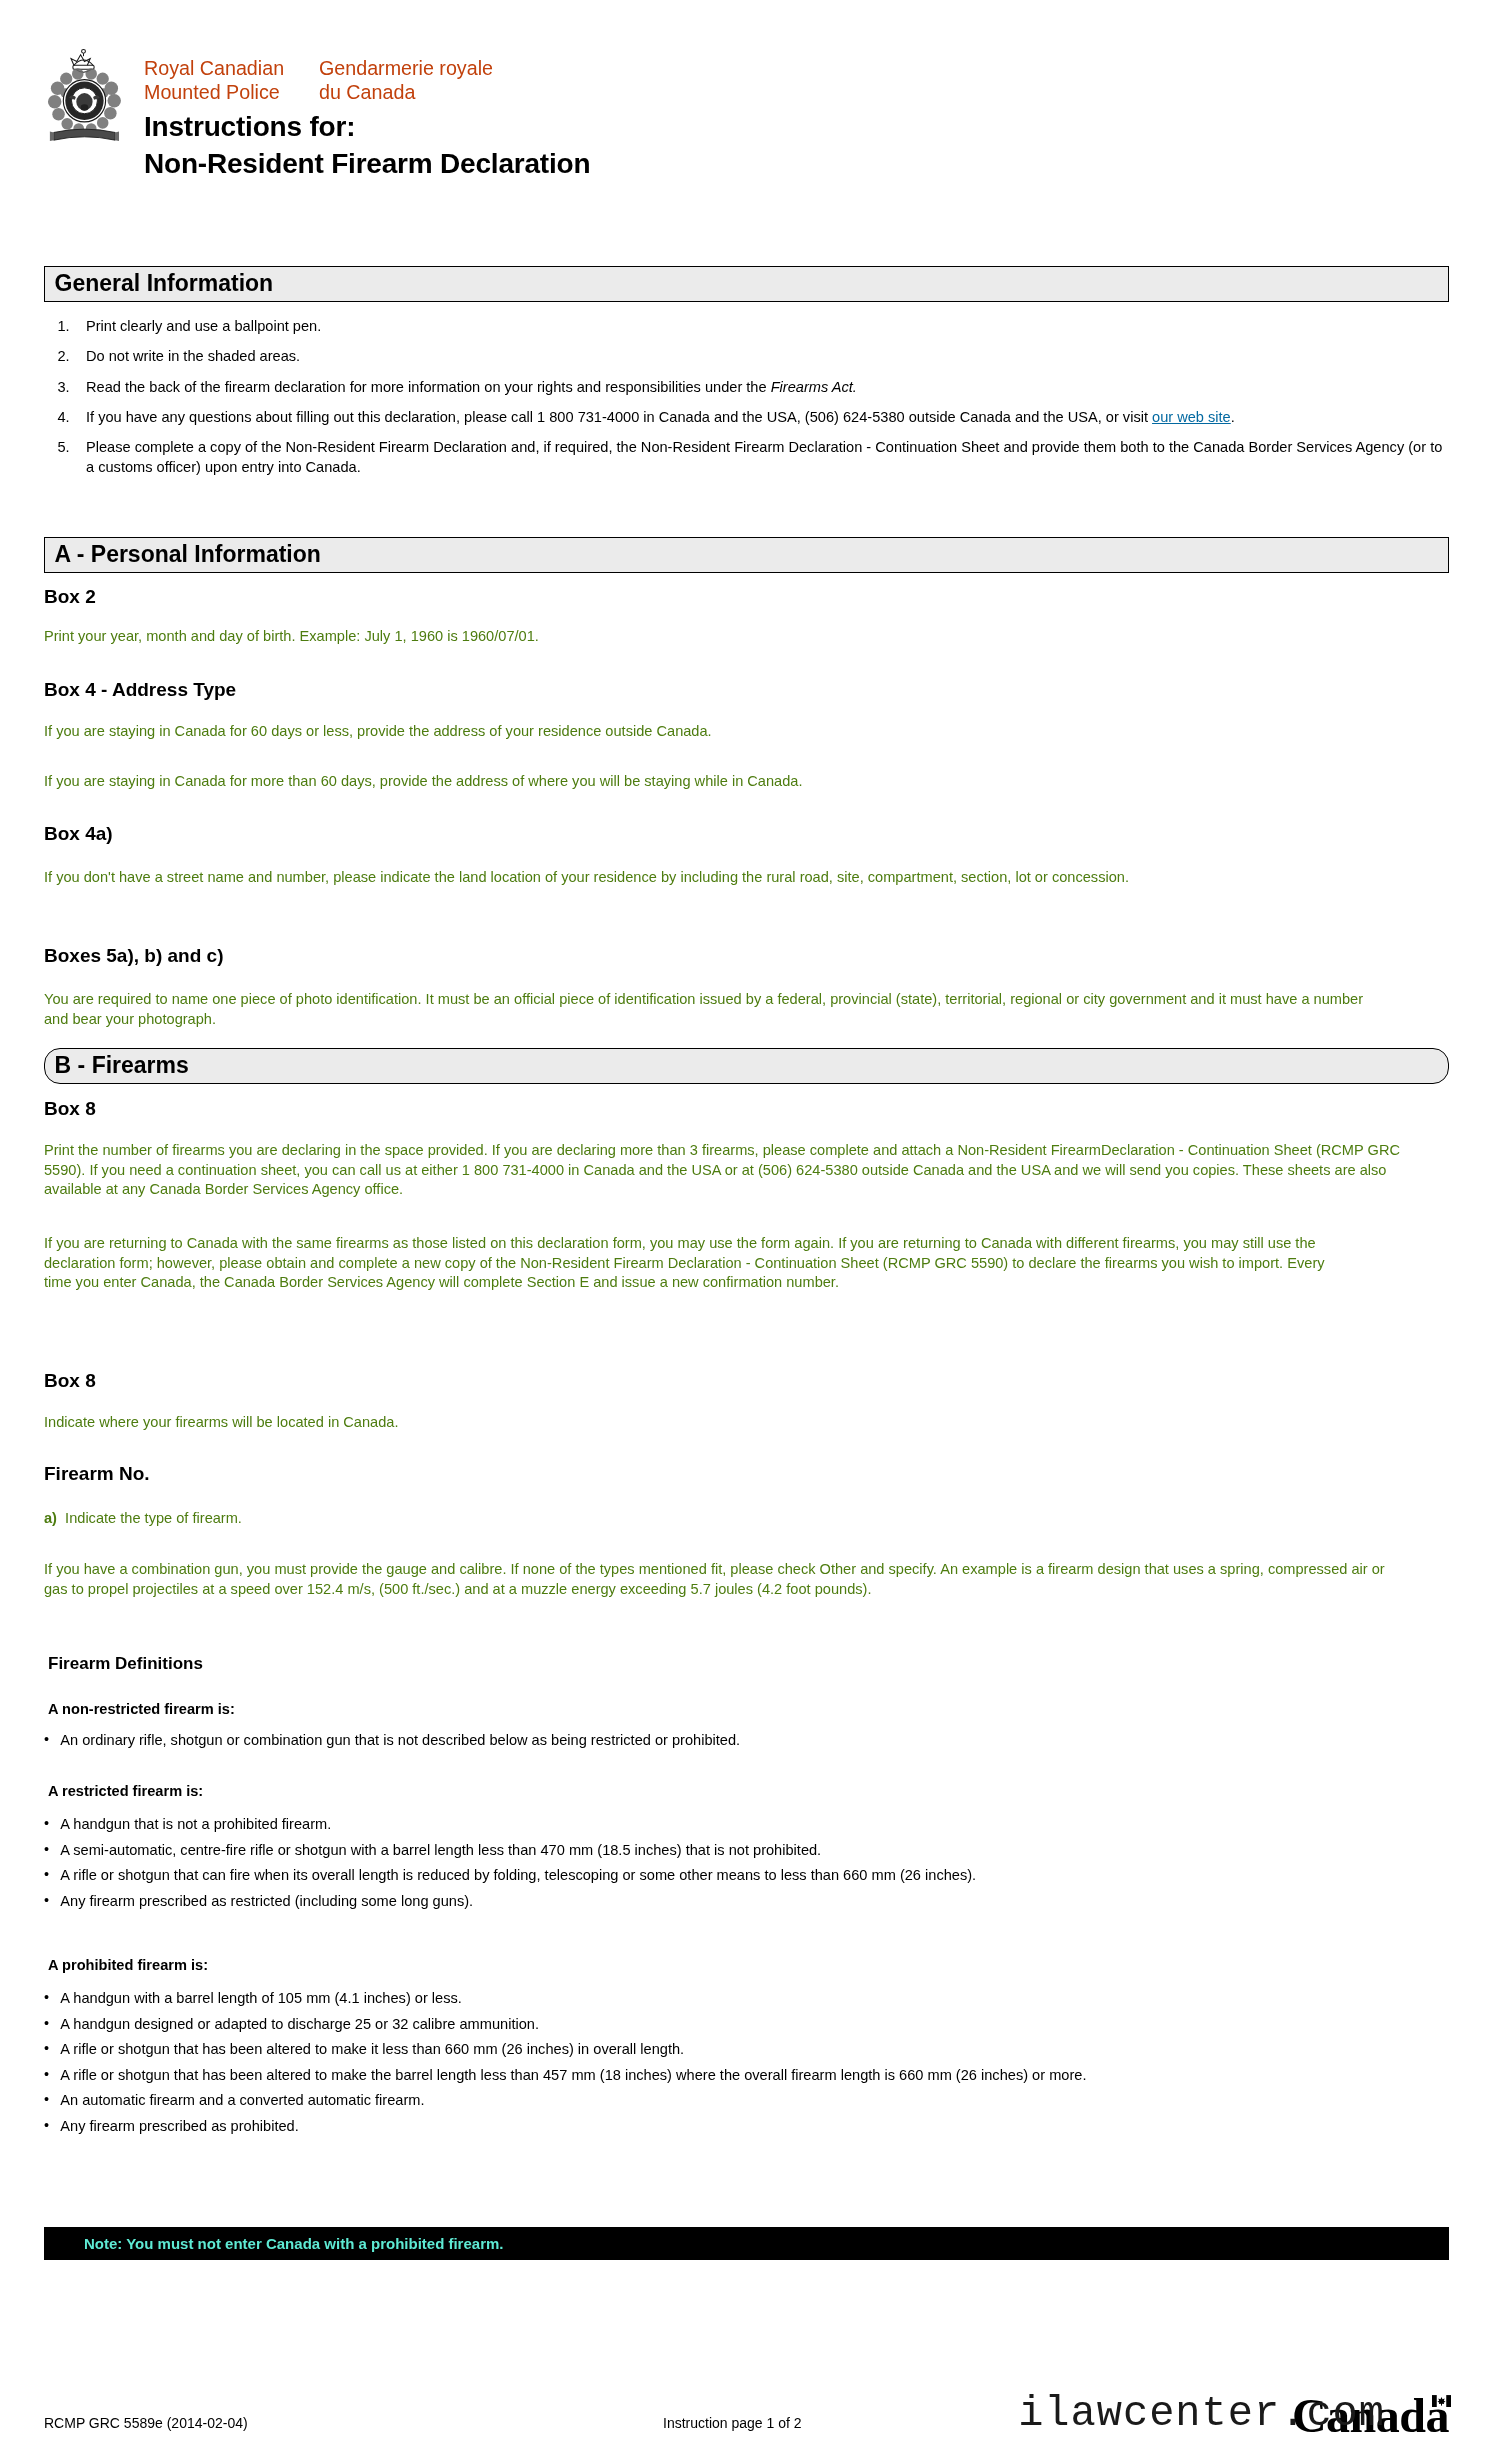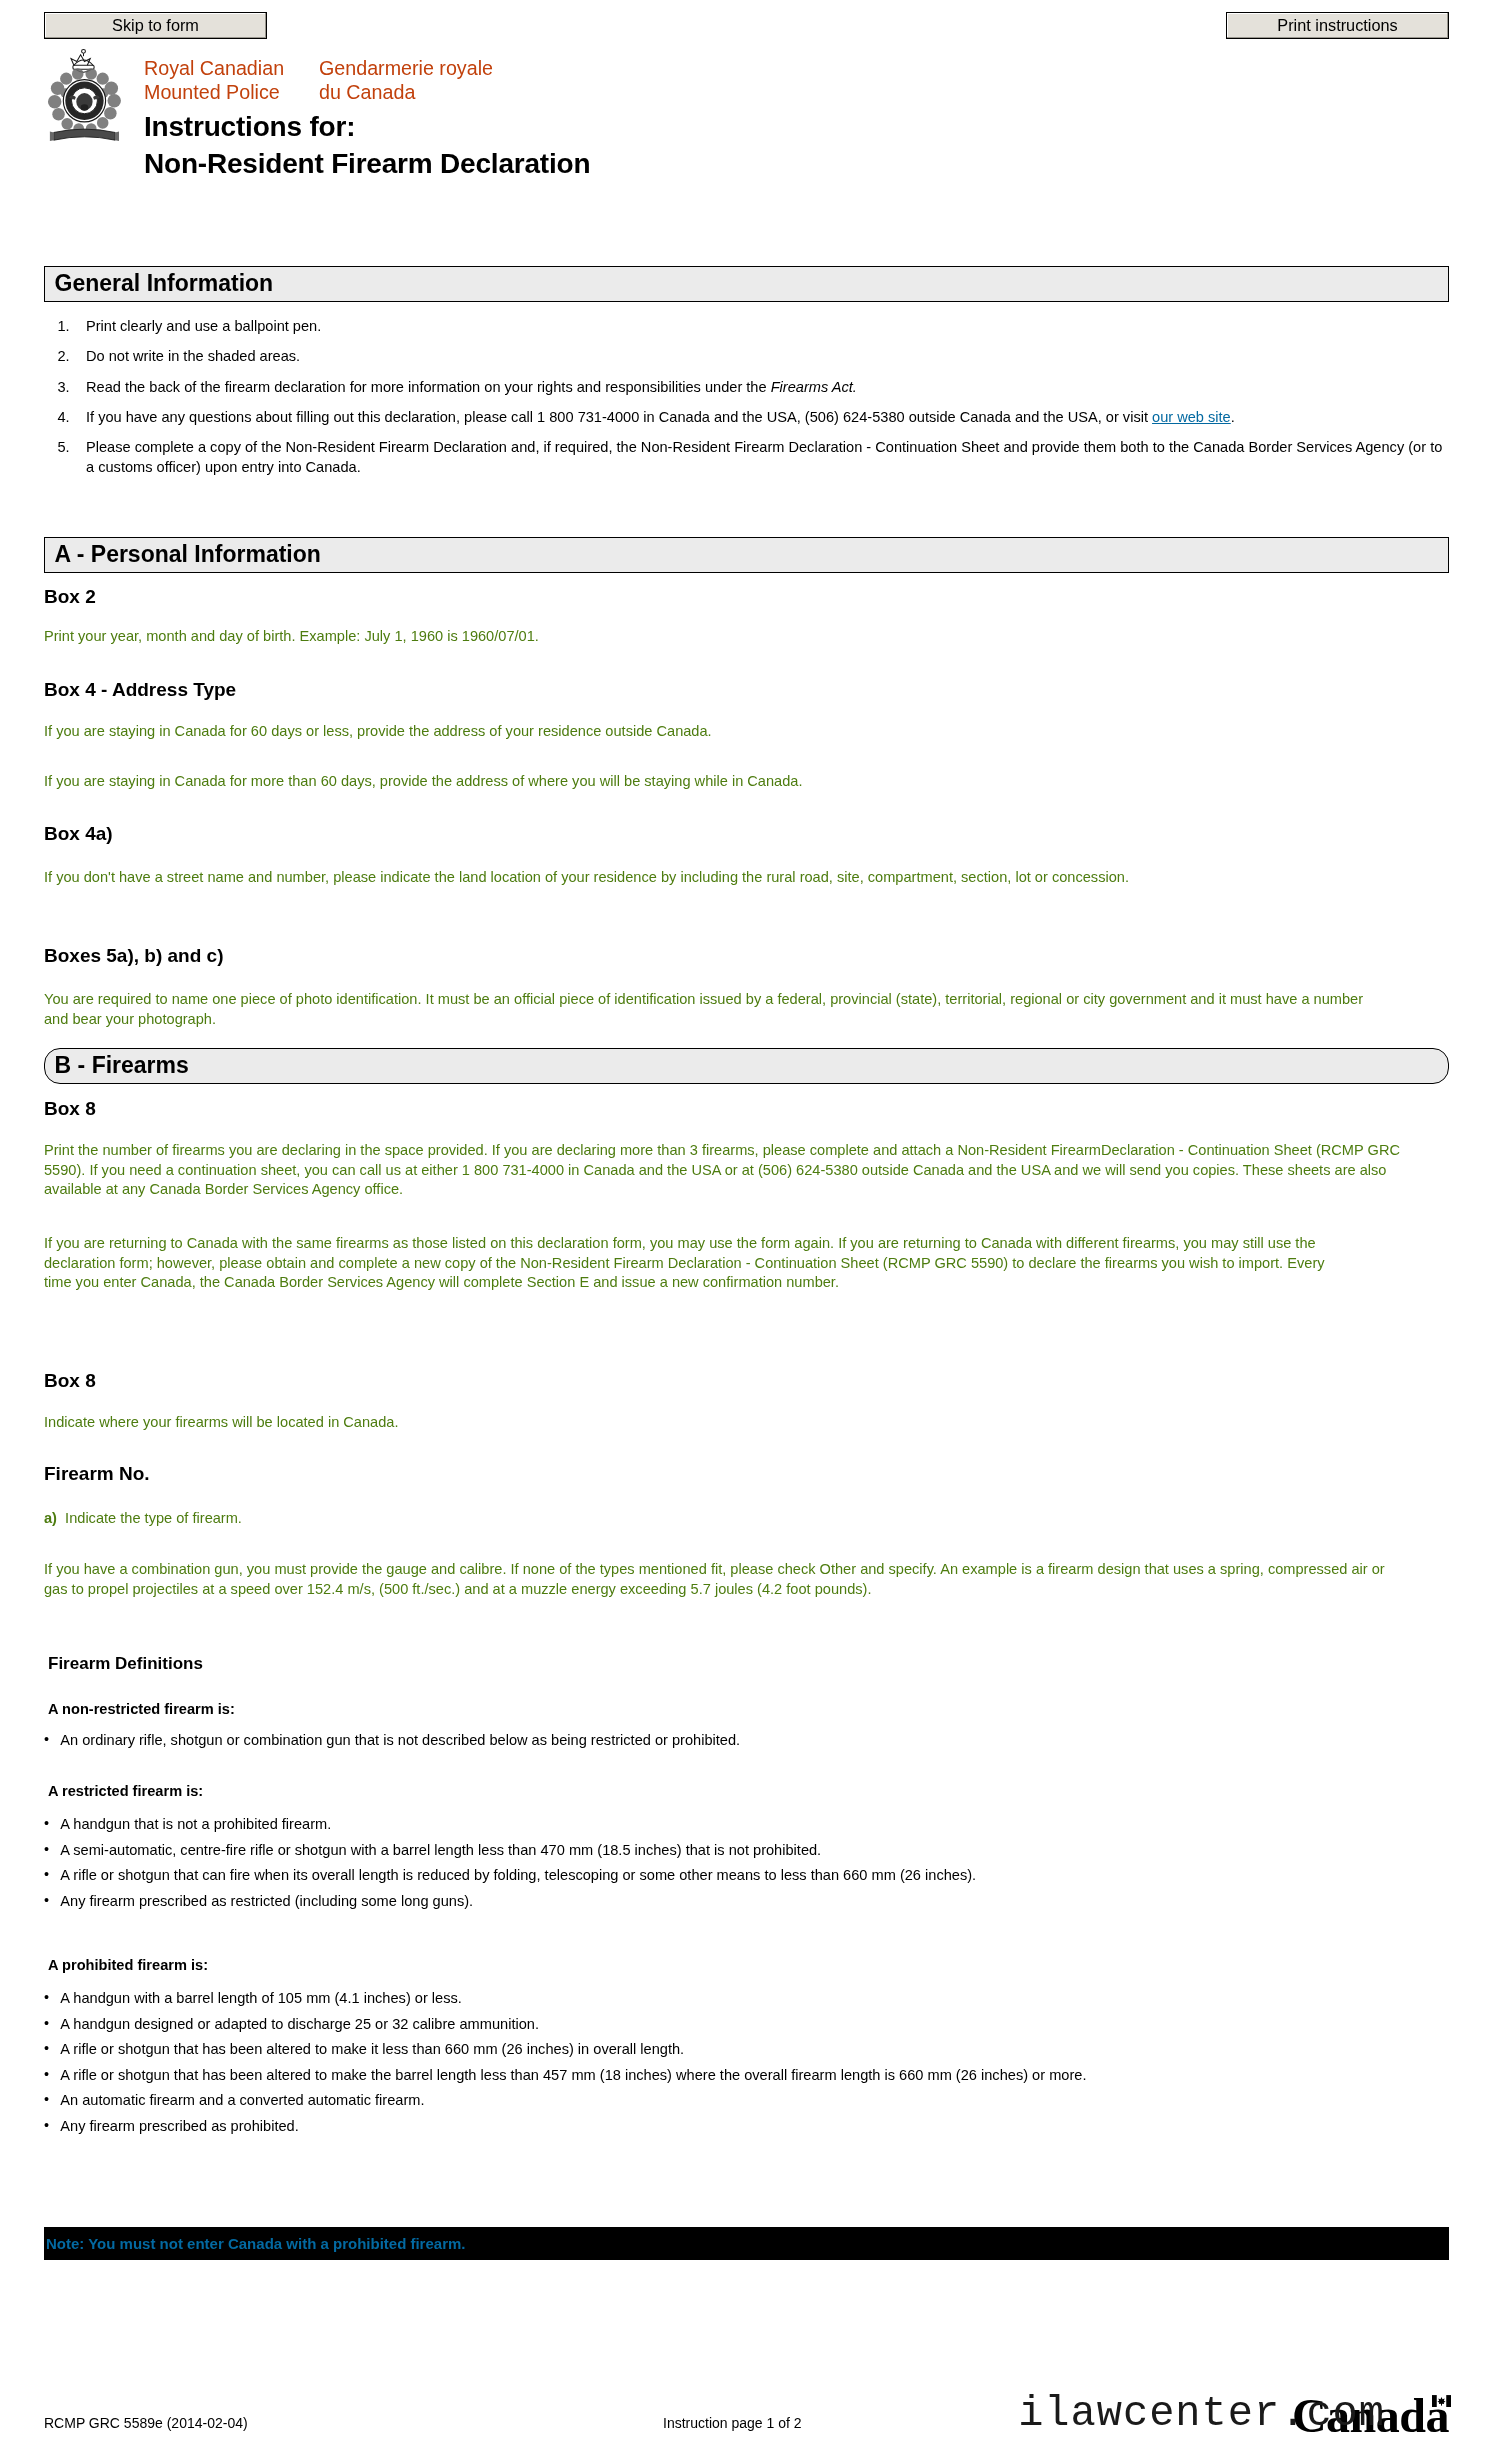--- a/index.html
+++ b/index.html
@@ -197,27 +197,28 @@
   
   .note-band {
     position: absolute;
     left: 44px;
     right: 44px;
     height: 33px;
     background: #000000;
   }
   .note-band span {
     display: block;
-    color: #0369a1;
+    color: #5eead4;
     font-family: "Liberation Sans", sans-serif;
     font-weight: bold;
     font-size: 15px;
     line-height: 33px;
     padding-left: 2px;
     white-space: nowrap;
+    margin-left: 38px;
   }
 
   
   .footer-left {
     position: absolute;
     left: 44px;
     bottom: 27px;
     font-family: "Liberation Sans", sans-serif;
     font-size: 14px;
     color: #000000;
@@ -261,24 +262,20 @@
     color: #1a1a1a;
     white-space: nowrap;
     letter-spacing: 1px;
   }
 </style>
 </head>
 <body>
 
 <div class="page">
 
-  <div class="btn-row">
-    <button class="winbtn" id="skip-to-form-button">Skip to form</button>
-    <button class="winbtn" id="print-instructions-button">Print instructions</button>
-  </div>
 
   <div class="masthead">
 
     <div class="crest">
       <svg viewBox="0 0 82 100" width="79" height="96" aria-hidden="true">
 
         <g fill="none" stroke="#1a1a1a" stroke-width="1.1">
           <path d="M31 18 q10 -11 20 0"></path>
           <path d="M31 18 l-3 -7 l6 3 l4 -7 l4 7 l6 -3 l-3 7"></path>
           <circle cx="41" cy="3.5" r="2"></circle>

